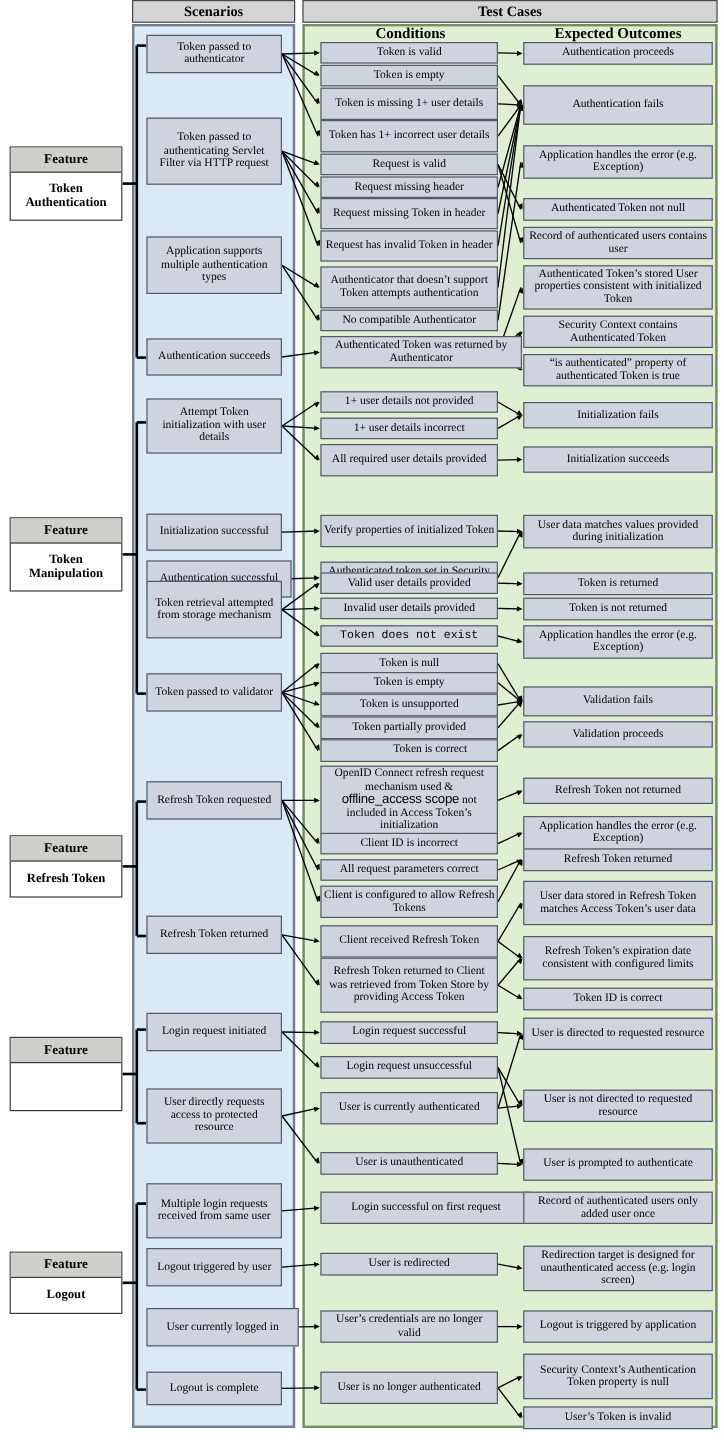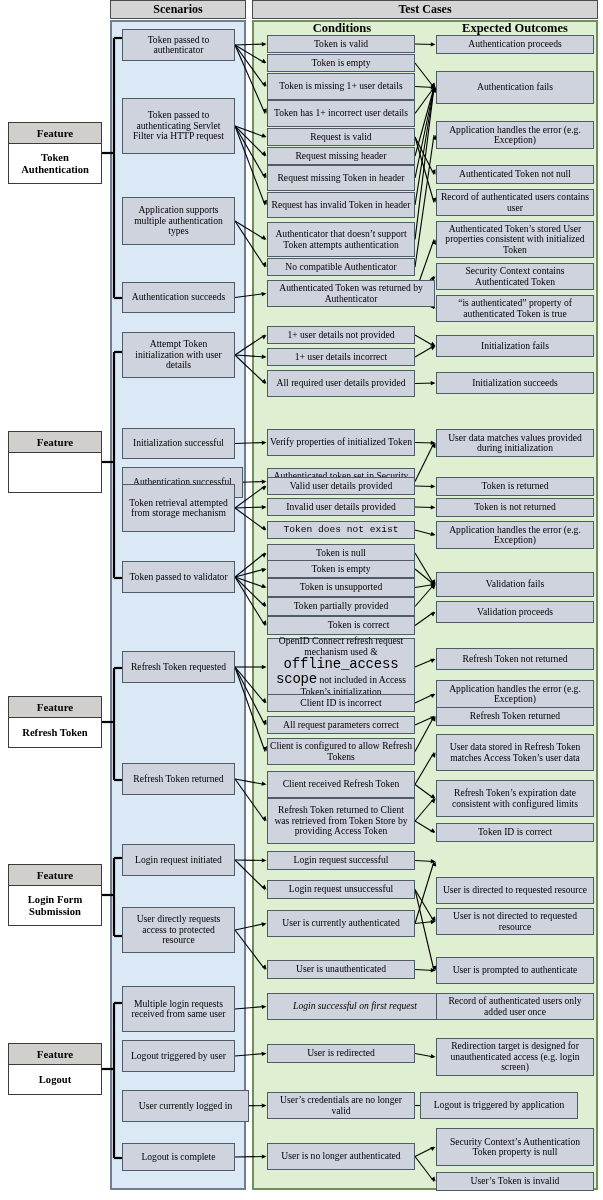--- a/index.html
+++ b/index.html
@@ -15,21 +15,21 @@
   #hdr-scenarios{left:110px;top:0px;width:136px;height:19px;}
   #hdr-testcases{left:252px;top:0px;width:346px;height:19px;}
 
   .sub-header{position:absolute;font-weight:bold;font-size:12.5px;text-align:center;}
   #sub-conditions{left:256px;top:21px;width:172px;}
   #sub-outcomes{left:432px;top:21px;width:166px;}
 
   .node{position:absolute;box-sizing:border-box;background:#ced3de;border:1.4px solid #4f5b66;
         display:flex;align-items:center;justify-content:center;text-align:center;
         font-size:9.6px;line-height:1.08;padding:1px 2px;}
-  .mono{font-family:Liberation Mono, monospace;font-size:14px;letter-spacing:-0.2px;}
+  .mono{font-family:Liberation Sans, sans-serif;font-size:11px;letter-spacing:-0.2px;}
 
   .feature{position:absolute;box-sizing:border-box;border:1.4px solid #3b3b3b;background:#ffffff;}
   .feature .fhdr{box-sizing:border-box;height:21px;background:#d0cfcb;border-bottom:1.4px solid #3b3b3b;
         display:flex;align-items:center;justify-content:center;font-weight:bold;font-size:11px;}
   .feature .fbody{box-sizing:border-box;display:flex;align-items:center;justify-content:center;
         text-align:center;font-weight:bold;font-size:10.6px;line-height:1.12;padding:2px;}
 
   svg#wires{position:absolute;left:0;top:0;width:603px;height:1200px;pointer-events:none;}
   svg#wires path, svg#wires line{fill:none;stroke:#000;stroke-width:1.1;}
   svg#wires .brace{stroke-width:2.2;}
@@ -240,28 +240,28 @@
       <line x1="114" y1="1158" x2="122" y2="1158" class="brace"></line>
     </svg>
 
   <div id="features-layer">
       <div class="feature" style="left: 8px; top: 122px; width: 94px; height: 62px;">
         <div class="fhdr">Feature</div>
         <div class="fbody" style="height: 40px;">Token Authentication</div>
       </div>
       <div class="feature" style="left: 8px; top: 431px; width: 94px; height: 62px;">
         <div class="fhdr">Feature</div>
+        <div class="fbody" style="height: 40px;">Token Manipulation</div>
       </div>
       <div class="feature" style="left: 8px; top: 696px; width: 94px; height: 52px;">
         <div class="fhdr">Feature</div>
         <div class="fbody" style="height: 30px;">Refresh Token</div>
       </div>
       <div class="feature" style="left: 8px; top: 864px; width: 94px; height: 62px;">
         <div class="fhdr">Feature</div>
-        <div class="fbody" style="height: 40px;">Login Form Submission</div>
       </div>
       <div class="feature" style="left: 8px; top: 1043px; width: 94px; height: 52px;">
         <div class="fhdr">Feature</div>
         <div class="fbody" style="height: 30px;">Logout</div>
       </div>
     </div>
   <div id="scenarios-layer">
       <div class="node" style="left: 122px; top: 29px; width: 113px; height: 32px;">Token passed to authenticator</div>
       <div class="node" style="left: 122px; top: 98px; width: 113px; height: 56px;">Token passed to authenticating Servlet Filter via HTTP request</div>
       <div class="node" style="left: 122px; top: 197px; width: 113px; height: 48px;">Application supports multiple authentication types</div>
@@ -310,21 +310,21 @@
       </div>
       <div class="node" style="left: 267px; top: 694px; width: 148px; height: 18px;">Client ID is incorrect</div>
       <div class="node" style="left: 267px; top: 716px; width: 148px; height: 18px;">All request parameters correct</div>
       <div class="node" style="left: 267px; top: 738px; width: 148px; height: 27px;">Client is configured to allow Refresh Tokens</div>
       <div class="node" style="left: 267px; top: 771px; width: 148px; height: 27px;">Client received Refresh Token</div>
       <div class="node" style="left: 267px; top: 798px; width: 148px; height: 46px;">Refresh Token returned to Client was retrieved from Token Store by providing Access Token</div>
       <div class="node" style="left: 267px; top: 851px; width: 148px; height: 19px;">Login request successful</div>
       <div class="node" style="left: 267px; top: 880px; width: 148px; height: 19px;">Login request unsuccessful</div>
       <div class="node" style="left: 267px; top: 910px; width: 148px; height: 27px;">User is currently authenticated</div>
       <div class="node" style="left: 267px; top: 960px; width: 148px; height: 19px;">User is unauthenticated</div>
-      <div class="node" style="left: 267px; top: 993px; width: 176px; height: 27px; font-style: italic;">Login successful on first request</div>
+      <div class="node" style="left: 267px; top: 993px; width: 176px; height: 27px;">Login successful on first request</div>
       <div class="node" style="left: 267px; top: 1044px; width: 148px; height: 19px;">User is redirected</div>
       <div class="node" style="left: 267px; top: 1092px; width: 148px; height: 27px;">User’s credentials are no longer valid</div>
       <div class="node" style="left: 267px; top: 1143px; width: 148px; height: 27px;">User is no longer authenticated</div>
     </div>
   <div id="outcomes-layer">
       <div class="node" style="left: 436px; top: 35px; width: 158px; height: 19px;">Authentication proceeds</div>
       <div class="node" style="left: 436px; top: 71px; width: 158px; height: 33px;">Authentication fails</div>
       <div class="node" style="left: 436px; top: 121px; width: 158px; height: 28px;">Application handles the error (e.g. Exception)</div>
       <div class="node" style="left: 436px; top: 165px; width: 158px; height: 19px;">Authenticated Token not null</div>
       <div class="node" style="left: 436px; top: 189px; width: 158px; height: 27px;">Record of authenticated users contains user</div>
@@ -338,23 +338,23 @@
       <div class="node" style="left: 436px; top: 498px; width: 158px; height: 19px;">Token is not returned</div>
       <div class="node" style="left: 436px; top: 521px; width: 158px; height: 28px;">Application handles the error (e.g. Exception)</div>
       <div class="node" style="left: 436px; top: 572px; width: 158px; height: 25px;">Validation fails</div>
       <div class="node" style="left: 436px; top: 601px; width: 158px; height: 22px;">Validation proceeds</div>
       <div class="node" style="left: 436px; top: 648px; width: 158px; height: 22px;">Refresh Token not returned</div>
       <div class="node" style="left: 436px; top: 680px; width: 158px; height: 28px;">Application handles the error (e.g. Exception)</div>
       <div class="node" style="left: 436px; top: 707px; width: 158px; height: 19px;">Refresh Token returned</div>
       <div class="node" style="left: 436px; top: 734px; width: 158px; height: 37px;">User data stored in Refresh Token matches Access Token’s user data</div>
       <div class="node" style="left: 436px; top: 780px; width: 158px; height: 37px;">Refresh Token’s expiration date consistent with configured limits</div>
       <div class="node" style="left: 436px; top: 823px; width: 158px; height: 19px;">Token ID is correct</div>
-      <div class="node" style="left: 436px; top: 848px; width: 158px; height: 27px; margin-top: 29px;">User is directed to requested resource</div>
+      <div class="node" style="left: 436px; top: 848px; width: 158px; height: 27px;">User is directed to requested resource</div>
       <div class="node" style="left: 436px; top: 908px; width: 158px; height: 27px;">User is not directed to requested resource</div>
       <div class="node" style="left: 436px; top: 957px; width: 158px; height: 27px;">User is prompted to authenticate</div>
       <div class="node" style="left: 436px; top: 993px; width: 158px; height: 27px;">Record of authenticated users only added user once</div>
       <div class="node" style="left: 436px; top: 1038px; width: 158px; height: 38px;">Redirection target is designed for unauthenticated access (e.g. login screen)</div>
-      <div class="node" style="left: 420px; top: 1092px; width: 158px; height: 27px;">Logout is triggered by application</div>
+      <div class="node" style="left: 436px; top: 1092px; width: 158px; height: 27px;">Logout is triggered by application</div>
       <div class="node" style="left: 436px; top: 1128px; width: 158px; height: 38px;">Security Context’s Authentication Token property is null</div>
       <div class="node" style="left: 436px; top: 1172px; width: 158px; height: 19px;">User’s Token is invalid</div>
     </div>
 
 </div>
 
 </body></html>

